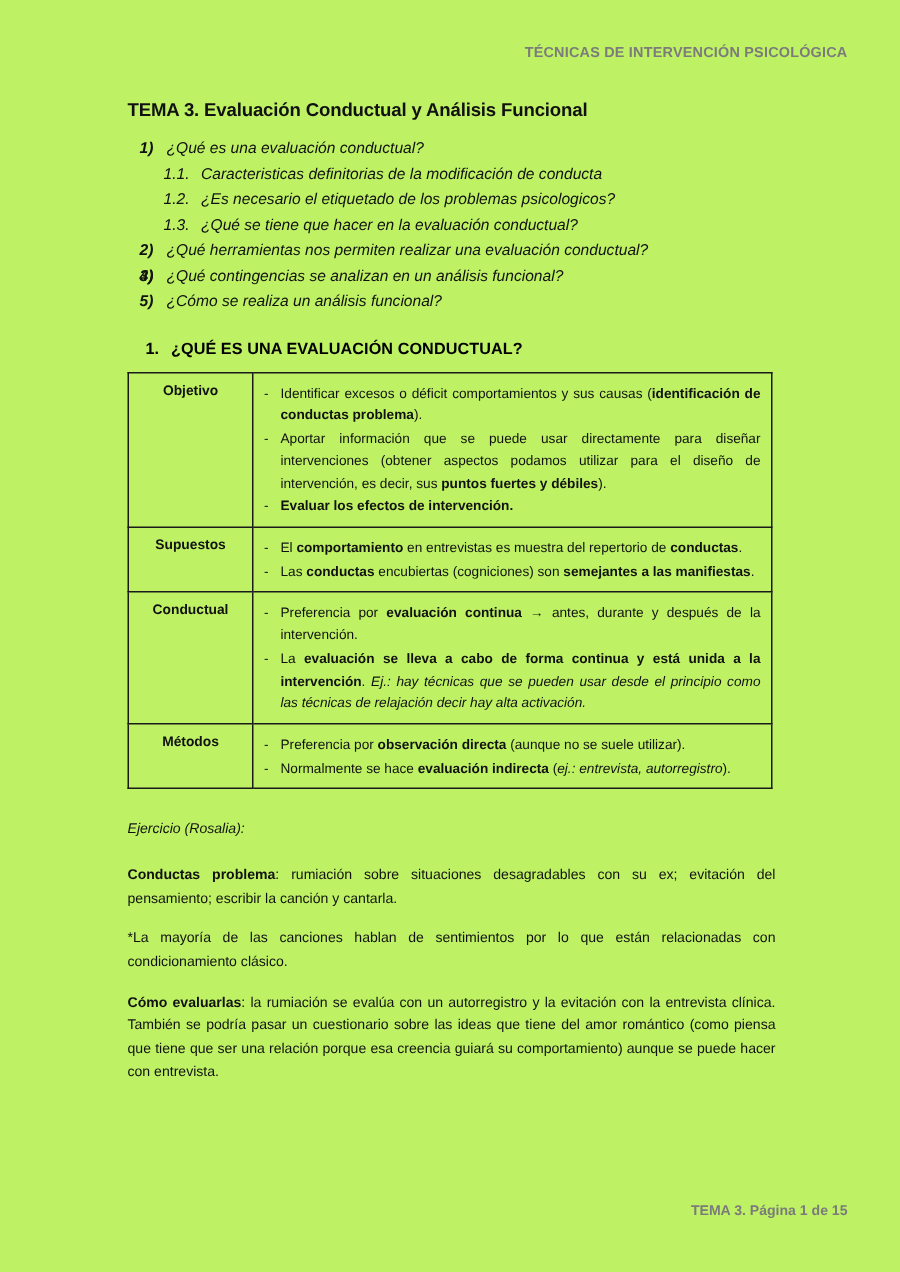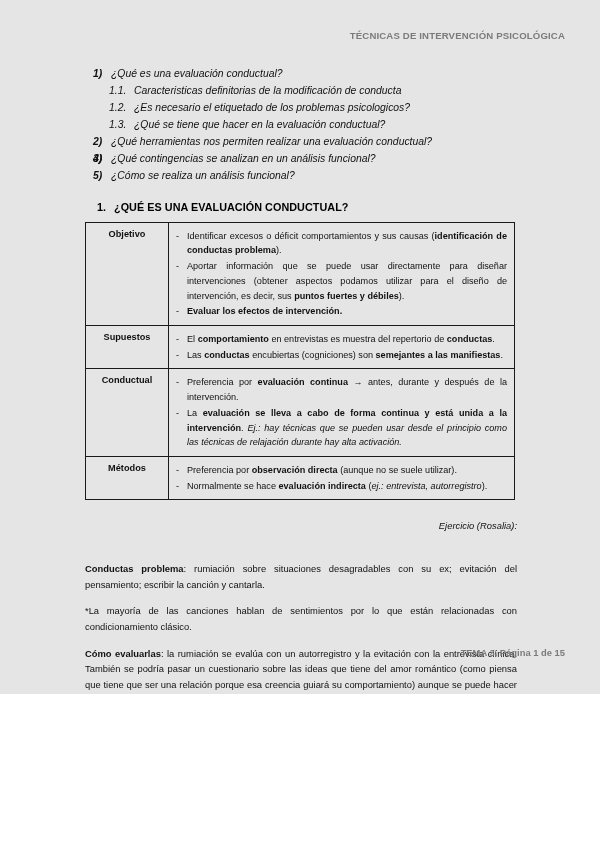--- a/index.html
+++ b/index.html
@@ -8,22 +8,22 @@
     padding: 0;
     background: #ffffff;
   }
   body {
     font-family: "Liberation Sans", sans-serif;
     color: #000000;
   }
   .page {
     position: relative;
     width: 600px;
-    height: 694px;
-    background: #e5e5e5;
+    height: 848px;
+    background: #bef264;
     box-sizing: border-box;
     overflow: hidden;
   }
 
   
   .doc-header {
     position: absolute;
     top: 30px;
     left: 0;
     right: 35px;
@@ -145,22 +145,22 @@
     font-size: 9.4px;
     line-height: 1.66;
     color: #111111;
   }
   .prose p {
     margin: 0 0 11px 0;
     text-align: justify;
   }
   .prose p.exercise-label {
     font-style: italic;
-    text-align: right;
-    margin-bottom: 27px;
+    text-align: left;
+    margin-bottom: 15px;
   }
   .prose p:last-child { margin-bottom: 0; }
 
   
   .doc-footer {
     position: absolute;
     bottom: 36px;
     left: 12px;
     right: 35px;
     text-align: right;
@@ -171,20 +171,21 @@
 </style>
 </head>
 <body>
 
 <div class="page">
 
   <div class="doc-header">TÉCNICAS DE INTERVENCIÓN PSICOLÓGICA</div>
 
   <div class="content">
 
+    <h1 class="topic-title">TEMA 3. Evaluación Conductual y Análisis Funcional</h1>
 
     <ul class="outline">
         <li class=""><span class="num">1)</span><span>¿Qué es una evaluación conductual?</span></li>
         <li class="sub"><span class="num">1.1.</span><span>Caracteristicas definitorias de la modificación de conducta</span></li>
         <li class="sub"><span class="num">1.2.</span><span>¿Es necesario el etiquetado de los problemas psicologicos?</span></li>
         <li class="sub"><span class="num">1.3.</span><span>¿Qué se tiene que hacer en la evaluación conductual?</span></li>
         <li class=""><span class="num">2)</span><span>¿Qué herramientas nos permiten realizar una evaluación conductual?</span></li>
         <li class=""><span class="num">3)</span></li>
         <li class=""><span class="num">4)</span><span>¿Qué contingencias se analizan en un análisis funcional?</span></li>
         <li class=""><span class="num">5)</span><span>¿Cómo se realiza un análisis funcional?</span></li>
@@ -213,21 +214,21 @@
                 <li><span>El </span><span class="b">comportamiento</span><span> en entrevistas es muestra del repertorio de </span><span class="b">conductas</span><span>.</span></li>
                 <li><span>Las </span><span class="b">conductas</span><span> encubiertas (cogniciones) son </span><span class="b">semejantes a las manifiestas</span><span>.</span></li>
               </ul>
             </td>
           </tr>
           <tr>
             <td class="row-label">Conductual</td>
             <td class="row-body">
               <ul class="dash-list">
                 <li><span>Preferencia por </span><span class="b">evaluación continua</span><span> → antes, durante y después de la intervención.</span></li>
-                <li><span>La </span><span class="b">evaluación se lleva a cabo de forma continua y está unida a la intervención</span><span>. </span><span class="i">Ej.: hay técnicas que se pueden usar desde el principio como las técnicas de relajación durante hay alta activación.</span></li>
+                <li><span>La </span><span class="b">evaluación se lleva a cabo de forma continua y está unida a la intervención</span><span>. </span><span class="i">Ej.: hay técnicas que se pueden usar desde el principio como las técnicas de relajación decir hay alta activación.</span></li>
               </ul>
             </td>
           </tr>
           <tr>
             <td class="row-label">Métodos</td>
             <td class="row-body">
               <ul class="dash-list">
                 <li><span>Preferencia por </span><span class="b">observación directa</span><span> (aunque no se suele utilizar).</span></li>
                 <li><span>Normalmente se hace </span><span class="b">evaluación indirecta</span><span> (</span><span class="i">ej.: entrevista, autorregistro</span><span>).</span></li>
               </ul>

